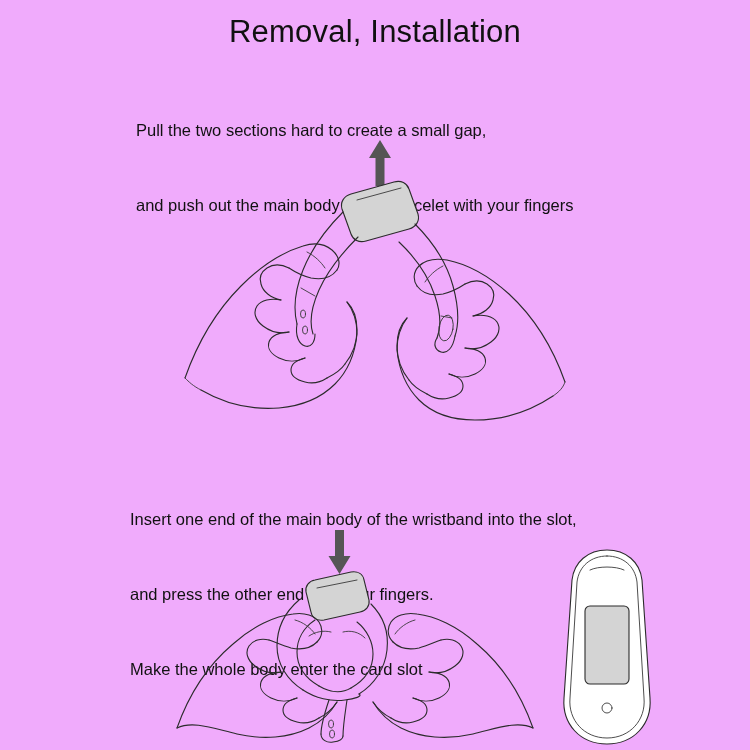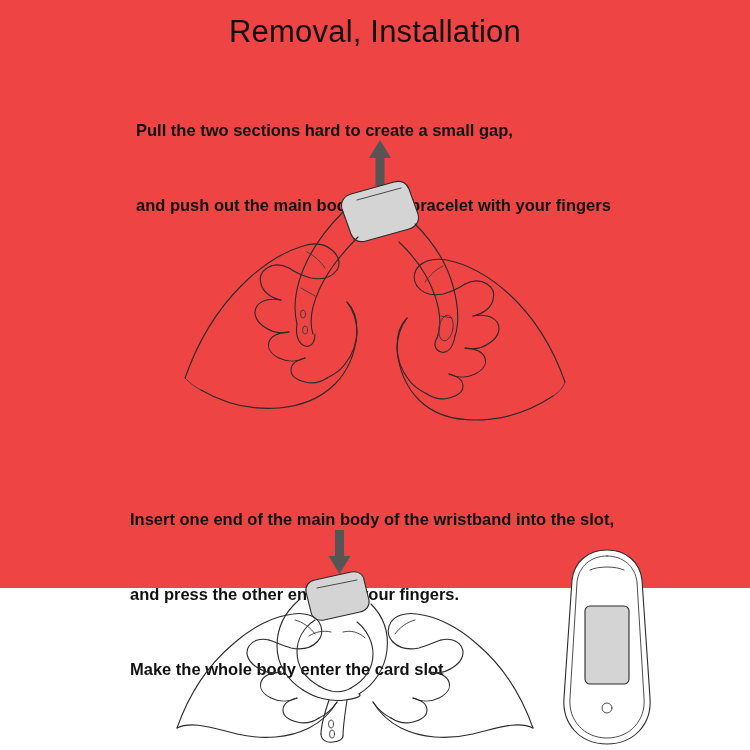--- a/index.html
+++ b/index.html
@@ -11,41 +11,40 @@
     width: 750px;
     height: 750px;
     font-family: "Liberation Sans", sans-serif;
     color: #111111;
     overflow: hidden;
     position: relative;
   }
   .page {
     position: relative;
     width: 750px;
-    height: 588px;
-    background: #ef4444;
+    height: 750px;
+    background: #f0abfc;
   }
   .title {
     position: absolute;
     top: 14px;
     left: 0;
     width: 750px;
     text-align: center;
     font-size: 31px;
     font-weight: 400;
     letter-spacing: 0.2px;
     color: #111111;
   }
   .caption {
     position: absolute;
     font-size: 16.5px;
     line-height: 25px;
     color: #111111;
     white-space: pre;
-    font-weight: bold;
   }
   .caption-1 {
     top: 68px;
     left: 136px;
   }
   .caption-2 {
     top: 457px;
     left: 130px;
   }
   .caption-line {

